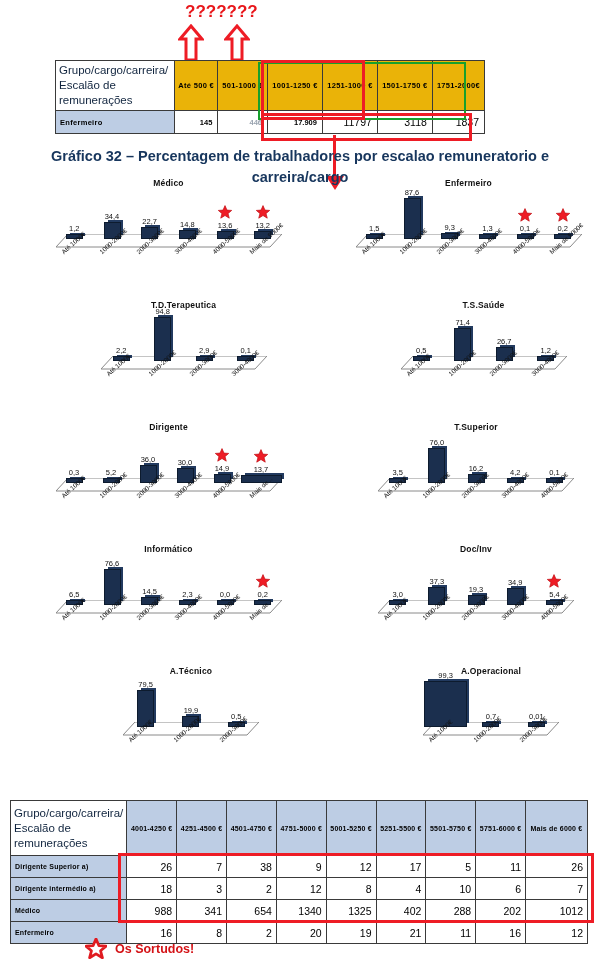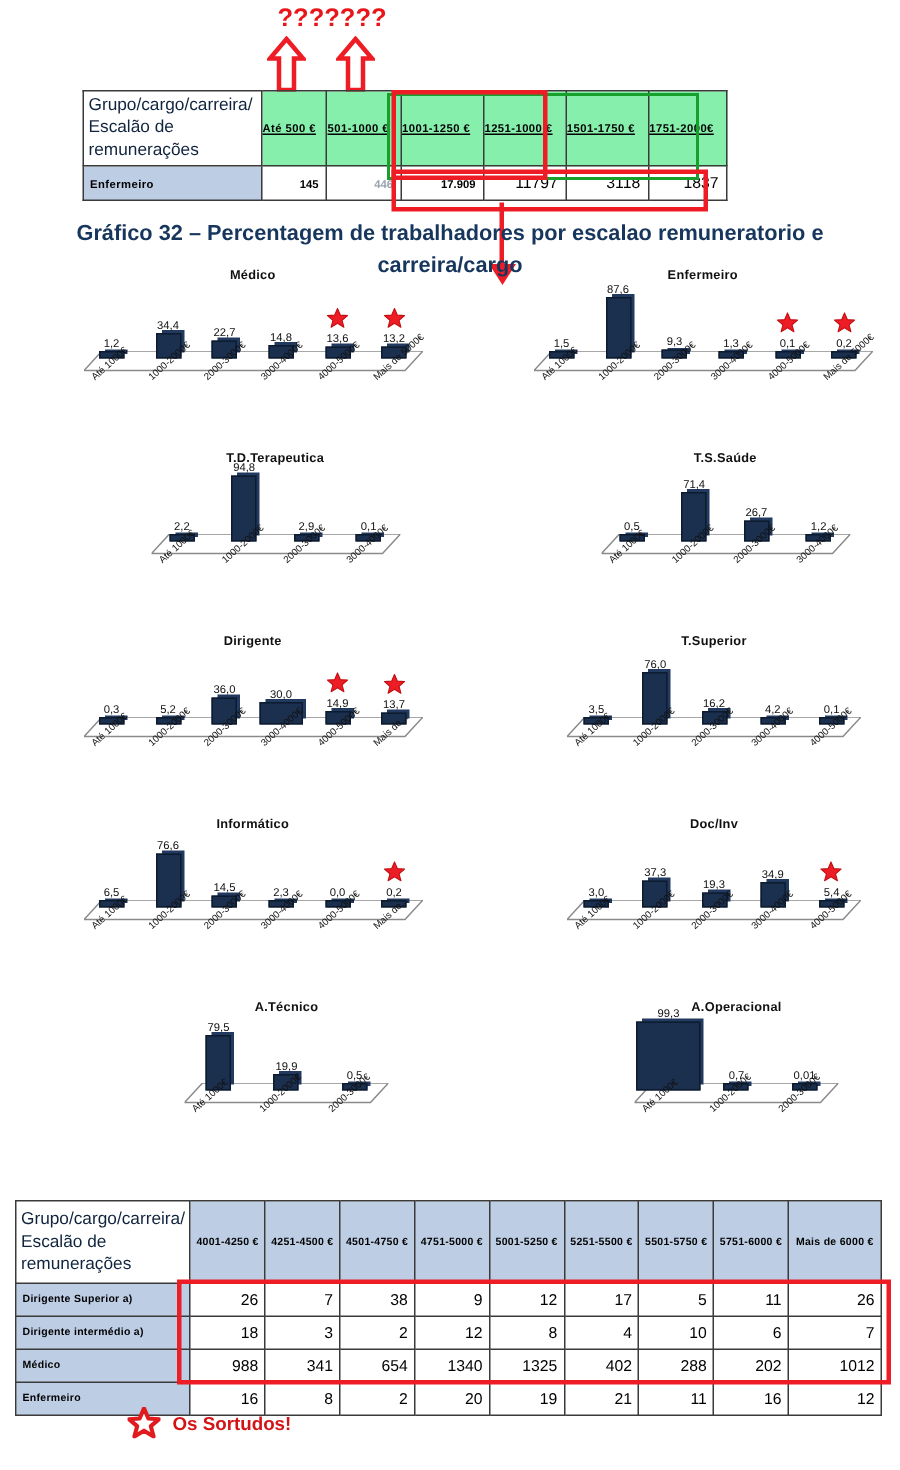--- a/index.html
+++ b/index.html
@@ -21,22 +21,22 @@
 
   
   .top-table{
     position:absolute;left:55px;top:60px;width:430px;
     border-collapse:collapse;font-size:8px;
   }
   .top-table td,.top-table th{
     border:1px solid #3a3a3a;padding:0;
   }
   .top-table .hdr{
-    background:#86efac;font-weight:bold;text-align:left;
-    font-size:7.5px;letter-spacing:0.3px;height:48px;text-decoration:underline;
+    background:#eab308;font-weight:bold;text-align:center;
+    font-size:7.5px;letter-spacing:0.3px;height:48px;
   }
   .top-table .hdr-first{
     background:#ffffff;text-align:left;font-weight:normal;
     font-size:11.5px;line-height:15px;padding:2px 3px;width:112px;
     letter-spacing:0px;color:#10243e;
   }
   .top-table .rowlabel{
     background:#bdcde4;font-weight:bold;font-size:7.5px;
     padding:3px 4px;letter-spacing:0.3px;height:16px;
   }
@@ -387,34 +387,34 @@
                 <div class="bar flat" style="height:3px;">
                   <span class="blabel">5,2</span>
                 </div>
               </div>
               <div class="bcell">
                 <div class="bar" style="height:16px;">
                   <span class="blabel">36,0</span>
                 </div>
               </div>
               <div class="bcell">
-                <div class="bar" style="height:13px;padding-left:12px;">
+                <div class="bar" style="height:13px;">
                   <span class="blabel">30,0</span>
                 </div>
               </div>
               <div class="bcell">
                 <div class="bar" style="height:7px;">
                   <span class="blabel">14,9</span>
                   <span class="star"><svg width="15" height="14" viewBox="0 0 24 23">
                       <polygon points="12,1 15.2,8.4 23,8.9 17,14 19,21.6 12,17.3 5,21.6 7,14 1,8.9 8.8,8.4" fill="#ee1c25" stroke="#c20f14" stroke-width="1.2" stroke-linejoin="round"></polygon>
                     </svg></span>
                 </div>
               </div>
               <div class="bcell">
-                <div class="bar" style="height:6px;">
+                <div class="bar" style="height:6px;padding-left:24px;">
                   <span class="blabel">13,7</span>
                   <span class="star"><svg width="15" height="14" viewBox="0 0 24 23">
                       <polygon points="12,1 15.2,8.4 23,8.9 17,14 19,21.6 12,17.3 5,21.6 7,14 1,8.9 8.8,8.4" fill="#ee1c25" stroke="#c20f14" stroke-width="1.2" stroke-linejoin="round"></polygon>
                     </svg></span>
                 </div>
               </div>
             </div>
           </div>
           <div class="xlabels" style="width:226px;margin:0 auto;position:relative;">
             <span class="xlab" style="left:4px;top:2px;">Até 1000€</span>

